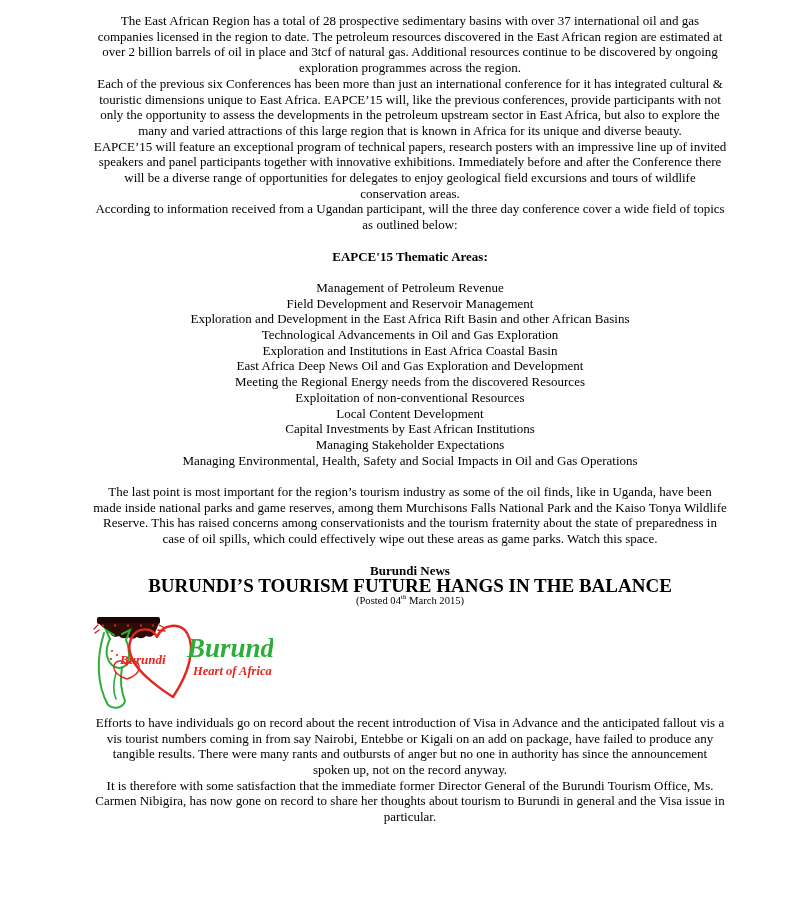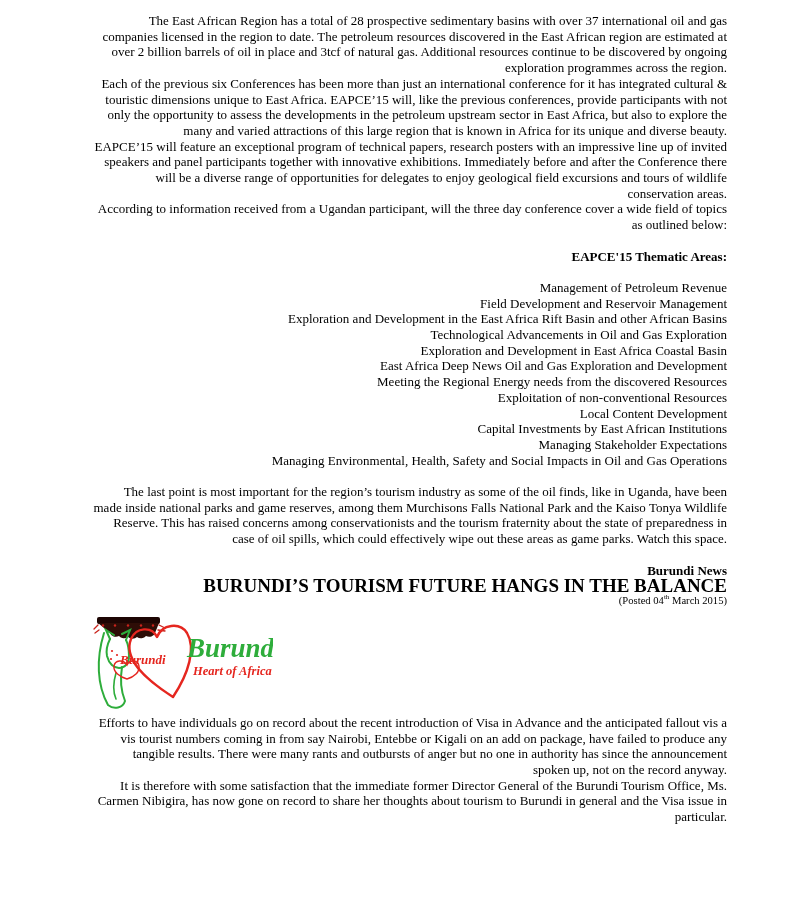--- a/index.html
+++ b/index.html
@@ -12,21 +12,21 @@
     position: relative;
     overflow: hidden;
   }
   .content {
     position: absolute;
     left: 93px;
     top: 13px;
     width: 634px;
     font-size: 13px;
     line-height: 15.7px;
-    text-align: right;
+    text-align: center;
   }
   p { margin: 0; }
   .spacer { height: 15.7px; }
   .bold { font-weight: bold; }
   .headline { font-weight: bold; font-size: 19px; }
   .posted { font-size: 10.6px; line-height: 13px; }
   .posted sup { font-size: 7px; vertical-align: super; line-height: 0; }
   .logo-wrap { margin: 10px 0 4px 0; width: 180px; height: 94px; }
   .list-line { white-space: nowrap; }
 </style>
@@ -42,21 +42,21 @@
 
   <div class="spacer"></div>
   <p class="bold">EAPCE'15 Thematic Areas:</p>
   <div class="spacer"></div>
 
   <div>
     <div class="list-line">Management of Petroleum Revenue</div>
     <div class="list-line">Field Development and Reservoir Management</div>
     <div class="list-line">Exploration and Development in the East Africa Rift Basin and other African Basins</div>
     <div class="list-line">Technological Advancements in Oil and Gas Exploration</div>
-    <div class="list-line">Exploration and Development in East Africa Coastal Basin</div>
+    <div class="list-line">Exploration and Institutions in East Africa Coastal Basin</div>
     <div class="list-line">East Africa Deep News Oil and Gas Exploration and Development</div>
     <div class="list-line">Meeting the Regional Energy needs from the discovered Resources</div>
     <div class="list-line">Exploitation of non-conventional Resources</div>
     <div class="list-line">Local Content Development</div>
     <div class="list-line">Capital Investments by East African Institutions</div>
     <div class="list-line">Managing Stakeholder Expectations</div>
     <div class="list-line">Managing Environmental, Health, Safety and Social Impacts in Oil and Gas Operations</div>
   </div>
 
   <div class="spacer"></div>

